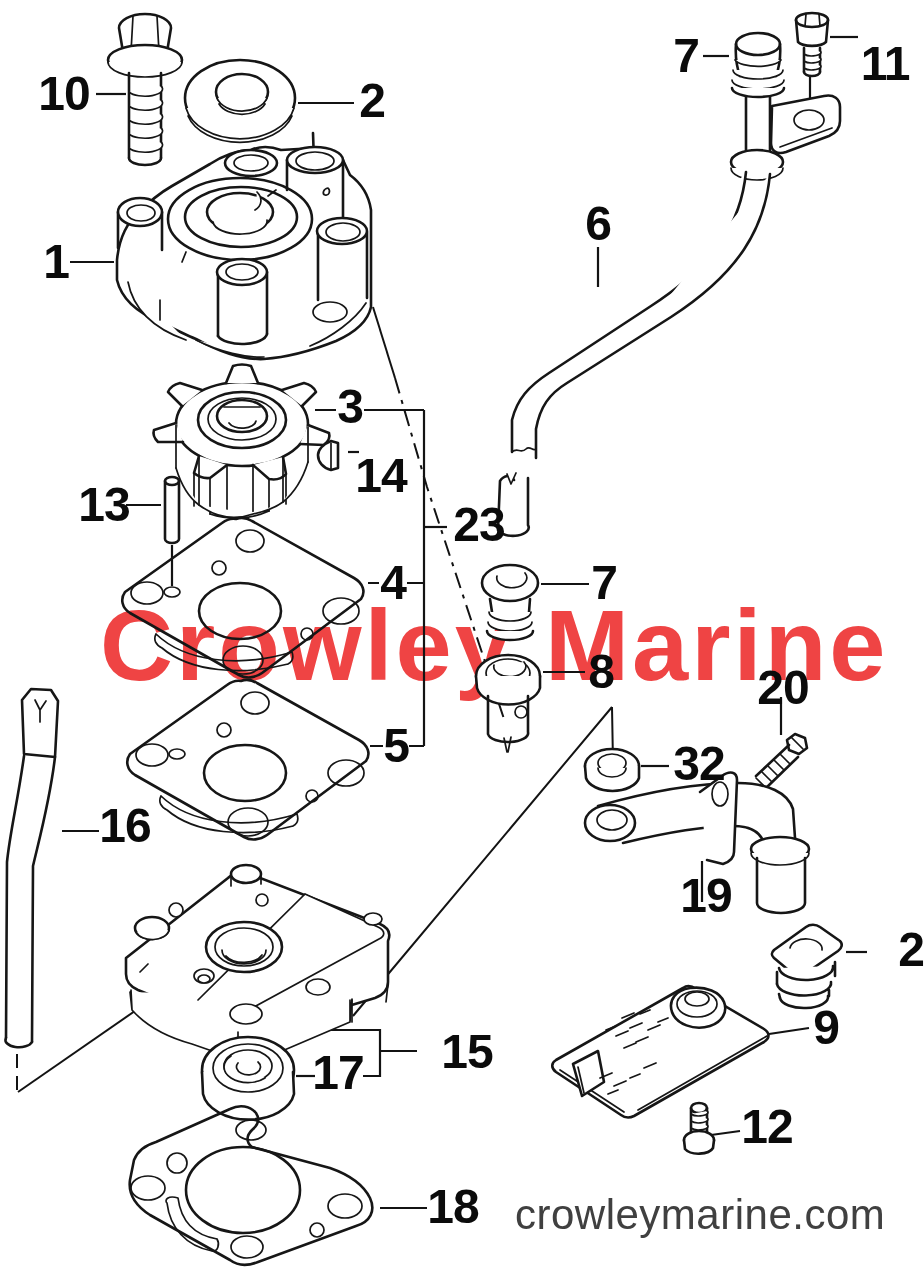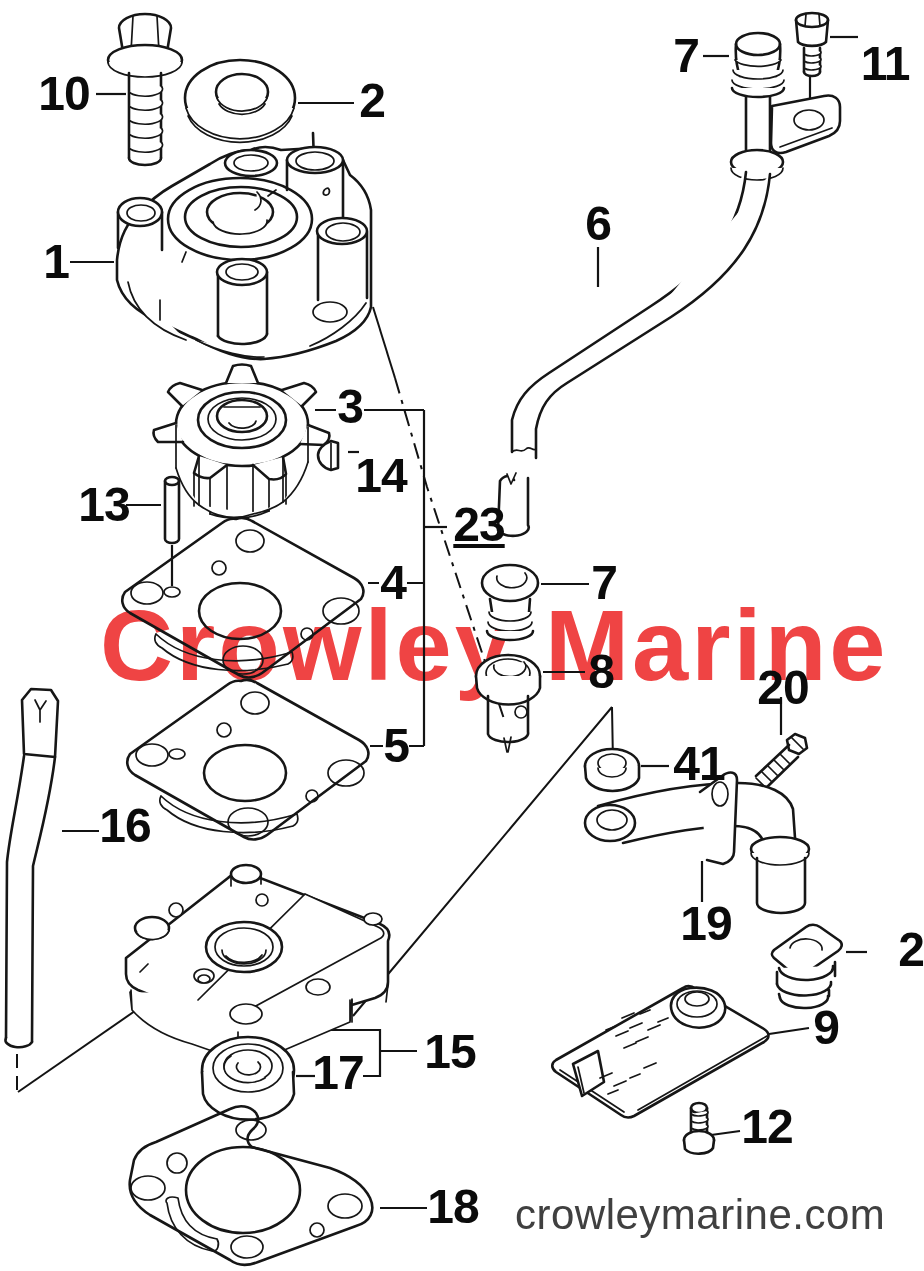--- a/index.html
+++ b/index.html
@@ -338,26 +338,26 @@
       <div class="callout" style="left: 598px; top: 224px;">6</div>
       <div class="callout" style="left: 686px; top: 56px;">7</div>
       <div class="callout" style="left: 604px; top: 583px;">7</div>
       <div class="callout" style="left: 601px; top: 672px;">8</div>
       <div class="callout" style="left: 826px; top: 1028px;">9</div>
       <div class="callout" style="left: 64px; top: 94px;">10</div>
       <div class="callout" style="left: 885px; top: 36px; margin-top: 28px;">11</div>
       <div class="callout" style="left: 767px; top: 1127px;">12</div>
       <div class="callout" style="left: 104px; top: 505px;">13</div>
       <div class="callout" style="left: 381px; top: 448px; margin-top: 28px;">14</div>
-      <div class="callout" style="left: 450px; top: 1052px;">15</div>
+      <div class="callout" style="left: 467px; top: 1052px;">15</div>
       <div class="callout" style="left: 125px; top: 826px;">16</div>
       <div class="callout" style="left: 338px; top: 1073px;">17</div>
       <div class="callout" style="left: 453px; top: 1207px;">18</div>
-      <div class="callout" style="left: 706px; top: 924px; text-align: right;">19</div>
+      <div class="callout" style="left: 706px; top: 896px; text-align: right;">19</div>
       <div class="callout" style="left: 783px; top: 672px; margin-top: 16px;">20</div>
       <div class="callout" style="left: 924px; top: 950px;">21</div>
-      <div class="callout" style="left: 699px; top: 764px;">41</div>
-      <div class="callout" style="left: 479px; top: 525px; text-decoration: underline;">23</div>
+      <div class="callout" style="left: 699px; top: 764px;">32</div>
+      <div class="callout" style="left: 479px; top: 525px;">23</div>
     </div>
 
   <div id="site-text">crowleymarine.com</div>
 
 </div>
 
 </body></html>

